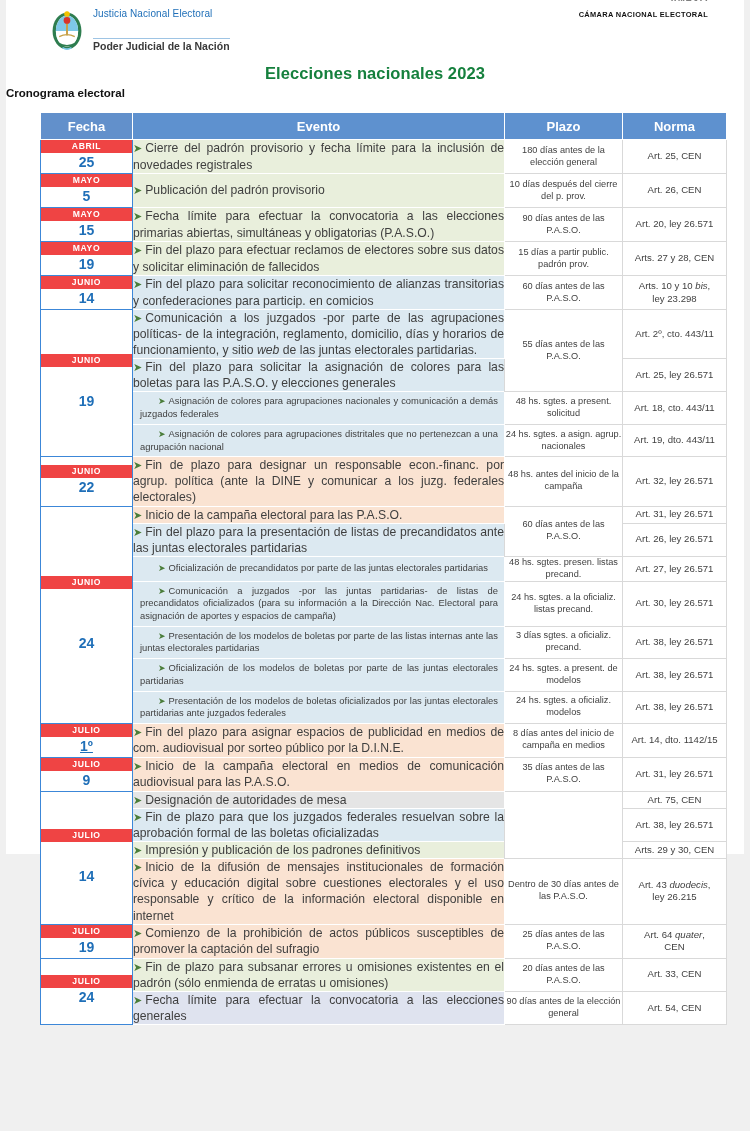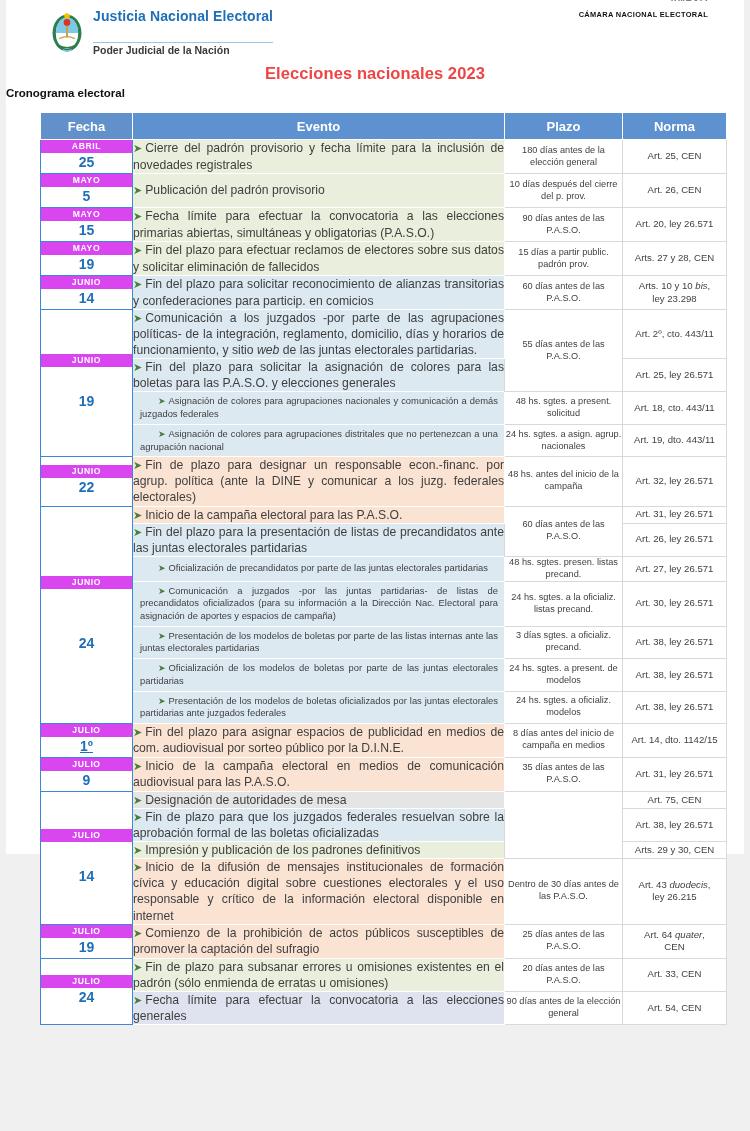--- a/index.html
+++ b/index.html
@@ -31,21 +31,21 @@
     padding:6px 28px 0 40px;
     box-sizing:border-box;
   }
   .jn-logo{
     position:absolute;left:44px;top:9px;
     display:flex;align-items:center;gap:9px;
   }
   .shield{width:34px;height:40px;display:block;}
   .jn-text{line-height:1.05;}
   .jn-title{
-    font-size:14px;font-weight:bold;color:#1f6fb8;
+    font-size:10px;font-weight:normal;color:#1f6fb8;
     letter-spacing:.1px;white-space:nowrap;
     border-bottom:1.2px solid #9ec4e4;
     padding-bottom:18px;
   }
   .jn-sub{
     font-size:10.5px;font-weight:bold;color:#3a3a3a;
     margin-top:2.5px;white-space:nowrap;
   }
   .cne-logo{
     position:absolute;right:36px;top:8px;
@@ -58,21 +58,21 @@
     letter-spacing:-0.5px;line-height:.92;
     font-family:"DejaVu Sans", sans-serif;
   }
   .cne-caption{
     font-size:7.4px;font-weight:bold;color:#111;
     letter-spacing:.35px;margin-top:2px;white-space:nowrap;
   }
   
   .doc-title{
     text-align:center;font-size:16.5px;font-weight:bold;
-    color:#ef4444;margin:2px 0 0;letter-spacing:.1px;
+    color:#15803d;margin:2px 0 0;letter-spacing:.1px;
   }
   .doc-subtitle{
     text-align:left;font-size:11.5px;font-weight:bold;
     color:#111;margin:4px 0 0;
   }
   
   .table-wrap{
     margin:13px 30px 0 34px;
   }
   table.cron{
@@ -103,21 +103,21 @@
 
   
   td.fecha{
     background:#ffffff;
     border:1.4px solid #3c87d8;
     text-align:center;
     padding:0;
     vertical-align:top;
   }
   .month{
-    background:#d946ef;color:#ffffff;
+    background:#ef4444;color:#ffffff;
     font-size:8.6px;font-weight:bold;
     letter-spacing:.6px;
     line-height:13px;height:13px;
     display:block;
   }
   .day{
     display:block;
     color:#1f6fb8;font-size:14px;font-weight:bold;
     line-height:17px;padding:1px 0 2px;
   }

